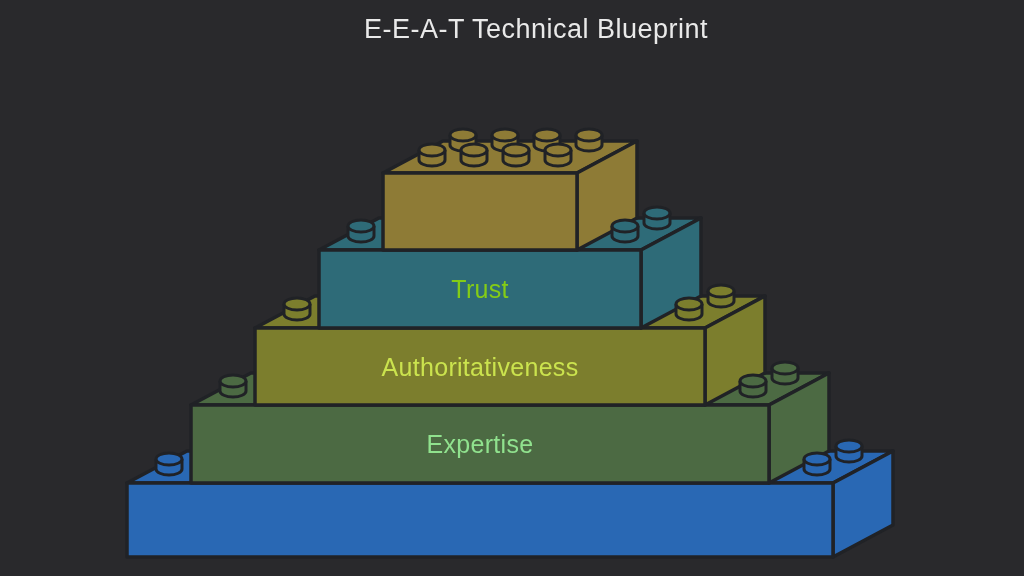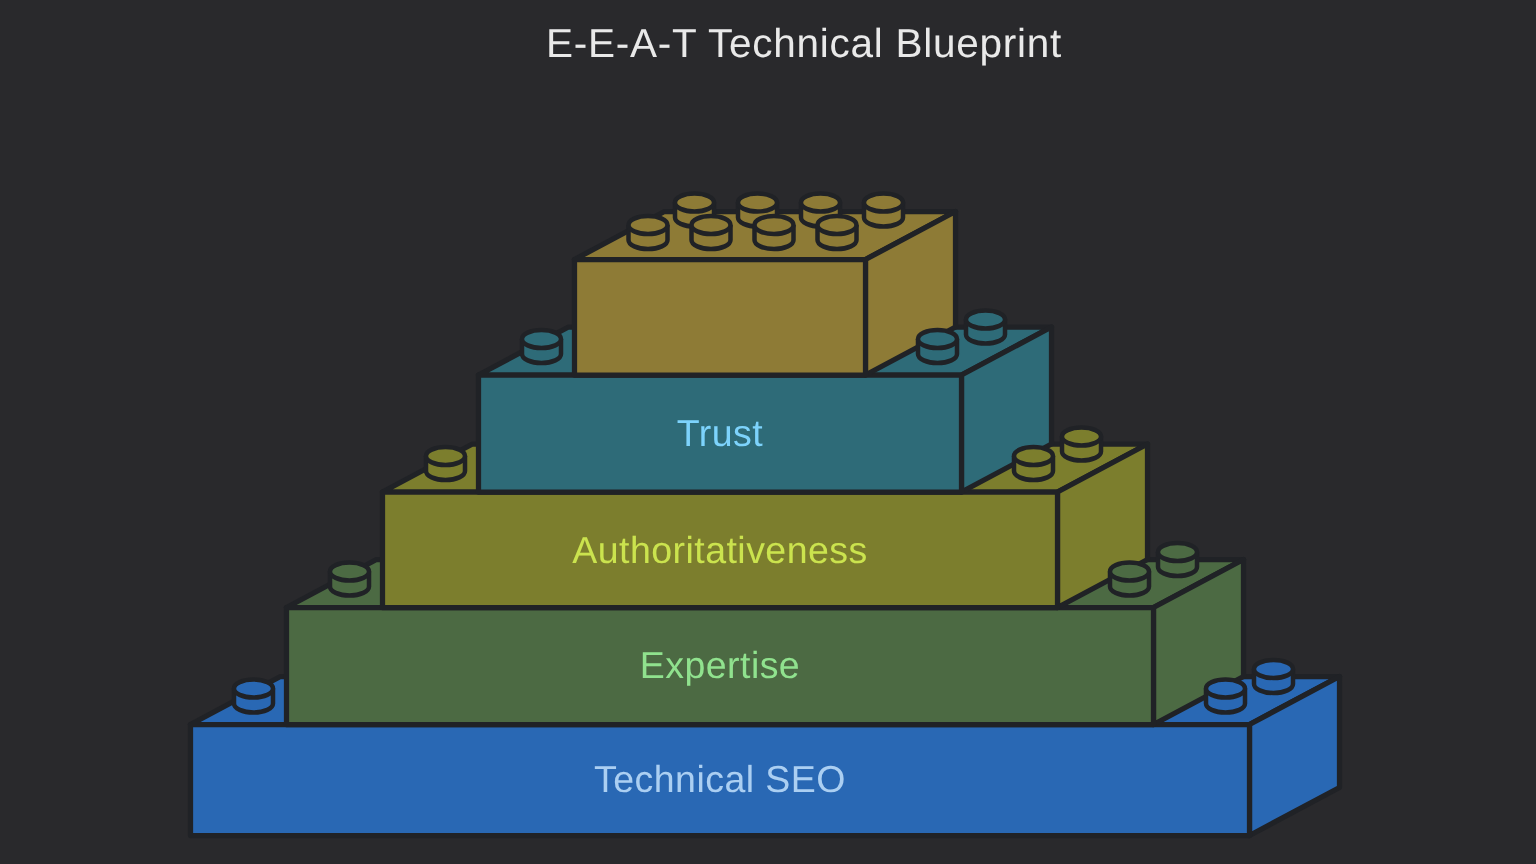--- a/index.html
+++ b/index.html
@@ -144,17 +144,16 @@
         </g>
         <g>
           <path d="M 804 459 L 804 469 A 13 6 0 0 0 830 469 L 830 459" fill="#2968b4" stroke="#202226" stroke-width="3" stroke-linejoin="round"></path>
           <ellipse cx="817" cy="459" rx="13" ry="6" fill="#2968b4" stroke="#202226" stroke-width="3"></ellipse>
         </g>
       </g>
     </svg>
 
   <div class="title" style="color: rgb(233, 233, 233);">E-E-A-T Technical Blueprint</div>
 
-  <div class="brick-label" style="top: 273px; color: #7dd3fc;">Trust</div>
+  <div class="brick-label" style="top: 273px; color: #84cc16;">Trust</div>
   <div class="brick-label" style="top: 428px; color: rgb(144, 226, 142);">Expertise</div>
   <div class="brick-label" style="top: 350.5px; color: rgb(203, 227, 78);">Authoritativeness</div>
-  <div class="brick-label" style="top: 504px; color: rgb(171, 207, 242);">Technical SEO</div>
 </div>
 
 </body></html>

